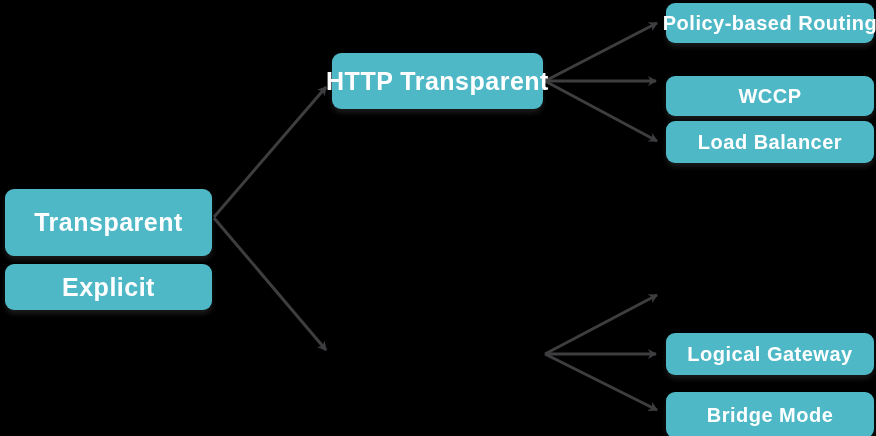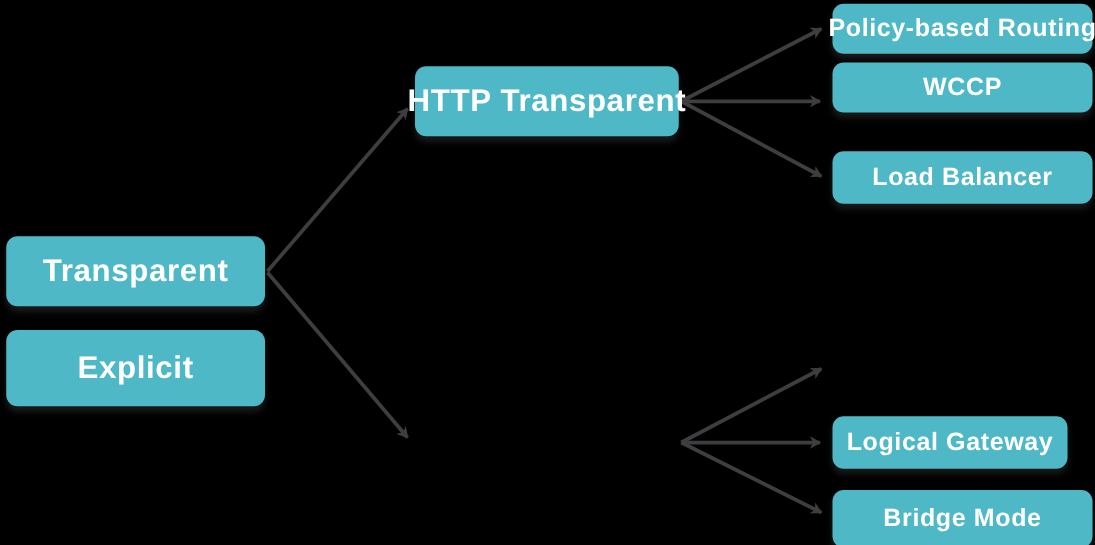--- a/index.html
+++ b/index.html
@@ -39,29 +39,29 @@
     border-radius: 9px;
     box-shadow: 0 4px 5px rgba(95, 95, 95, 0.28);
     letter-spacing: 0.5px;
     white-space: nowrap;
     text-align: left;
   }
   .node.big   { font-size: 25px; }
   .node.small { font-size: 20px; }
 
   
-  .n-transparent   { left: 5px;   top: 189px; width: 207px; height: 56px; }
-  .n-explicit      { left: 5px;   top: 264px; width: 207px; height: 61px; }
+  .n-transparent   { left: 5px;   top: 189px; width: 207px; height: 67px; }
+  .n-explicit      { left: 5px;   top: 264px; width: 207px; height: 46px; }
   .n-redirection   { left: 332px; top: 53px;  width: 211px; height: 56px; }
   .n-interception  { left: 332px; top: 327px; width: 211px; height: 55px; }
   .n-pbr           { left: 666px; top: 3px;   width: 208px; height: 40px; }
-  .n-wccp          { left: 666px; top: 50px;  width: 208px; height: 40px; }
+  .n-wccp          { left: 666px; top: 76px;  width: 208px; height: 40px; }
   .n-lb            { left: 666px; top: 121px; width: 208px; height: 42px; }
   .n-pg            { left: 666px; top: 273px; width: 208px; height: 42px; }
-  .n-lg            { left: 666px; top: 333px; width: 188px; height: 42px; }
+  .n-lg            { left: 666px; top: 333px; width: 208px; height: 42px; }
   .n-bm            { left: 666px; top: 392px; width: 208px; height: 46px; }
 </style>
 </head>
 <body>
 
 <div class="canvas">
 
   <svg class="edges" viewBox="0 0 876 436" xmlns="http://www.w3.org/2000/svg">
     <defs>
       <marker id="arrowhead" markerWidth="10" markerHeight="10" refX="8" refY="5" orient="auto" markerUnits="userSpaceOnUse">

